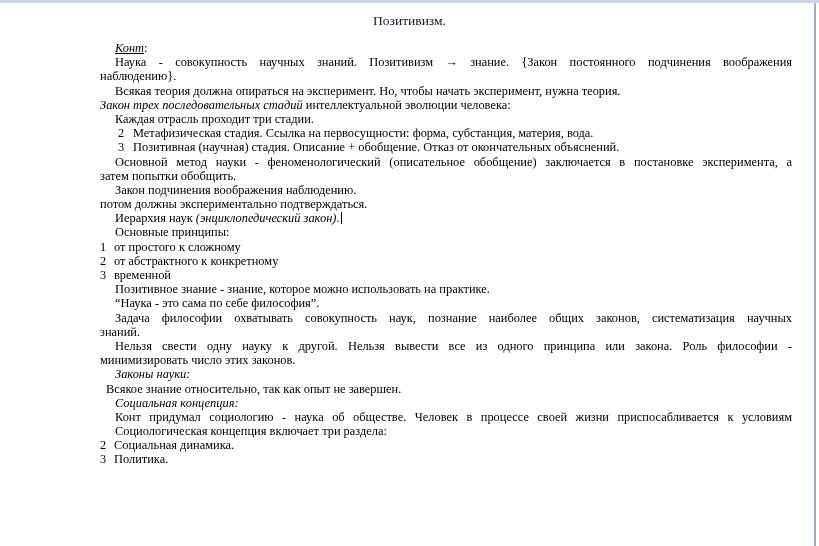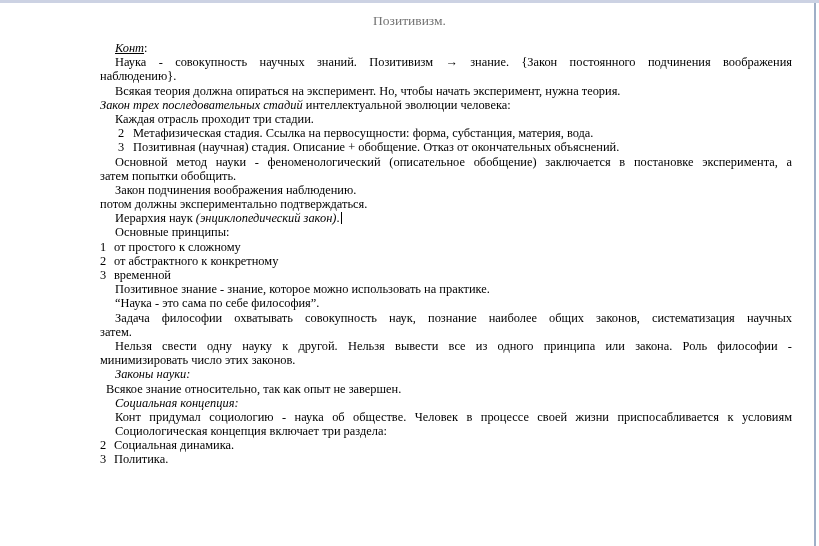--- a/index.html
+++ b/index.html
@@ -31,21 +31,21 @@
     display:inline-block;width:1px;height:12px;background:#000;
     vertical-align:-2px;margin-left:1px;
   }
 </style>
 </head>
 <body>
 
 <div class="top-strip" style="background: rgb(204, 210, 227);"></div>
 <div class="page-edge" style="background: rgb(159, 175, 199);"></div>
 
-<div class="title" style="color: #737373;">Позитивизм.</div>
+<div class="title" style="color: #0f172a;">Позитивизм.</div>
 
 <div class="doc" style="color: rgb(0, 0, 0);">
     <div class="line ind"><span class="iu">Конт</span><span>:</span></div>
     <div class="line j ind"><span>Наука - совокупность научных знаний. Позитивизм → знание. {Закон постоянного подчинения воображения</span></div>
     <div class="line"><span>наблюдению}.</span></div>
     <div class="line ind"><span>Всякая теория должна опираться на эксперимент. Но, чтобы начать эксперимент, нужна теория.</span></div>
     <div class="line"><span class="i">Закон трех последовательных стадий</span><span> интеллектуальной эволюции человека:</span></div>
     <div class="line ind"><span>Каждая отрасль проходит три стадии.</span></div>
     <div class="line la"><span class="num">2</span><span>Метафизическая стадия. Ссылка на первосущности: форма, субстанция, материя, вода.</span></div>
     <div class="line la"><span class="num">3</span><span>Позитивная (научная) стадия. Описание + обобщение. Отказ от окончательных объяснений.</span></div>
@@ -54,21 +54,21 @@
     <div class="line ind"><span>Закон подчинения воображения наблюдению.</span></div>
     <div class="line"><span>потом должны экспериментально подтверждаться.</span></div>
     <div class="line ind"><span>Иерархия наук </span><span class="i">(энциклопедический закон)</span><span>.</span><span class="caret"></span></div>
     <div class="line ind"><span>Основные принципы:</span></div>
     <div class="line lb"><span class="num">1</span><span>от простого к сложному</span></div>
     <div class="line lb"><span class="num">2</span><span>от абстрактного к конкретному</span></div>
     <div class="line lb"><span class="num">3</span><span>временной</span></div>
     <div class="line ind"><span>Позитивное знание - знание, которое можно использовать на практике.</span></div>
     <div class="line ind"><span>“Наука - это сама по себе философия”.</span></div>
     <div class="line j ind"><span>Задача философии охватывать совокупность наук, познание наиболее общих законов,  систематизация научных</span></div>
-    <div class="line"><span>затем.</span></div>
+    <div class="line"><span>знаний.</span></div>
     <div class="line j ind"><span>Нельзя свести одну науку к другой. Нельзя вывести все из одного принципа или закона. Роль философии -</span></div>
     <div class="line"><span>минимизировать число этих законов.</span></div>
     <div class="line ind"><span class="i">Законы науки:</span></div>
     <div class="line sm"><span>Всякое знание относительно, так как опыт не завершен.</span></div>
     <div class="line ind"><span class="i">Социальная концепция:</span></div>
     <div class="line j ind"><span>Конт придумал социологию - наука об обществе. Человек в процессе своей жизни приспосабливается к условиям</span></div>
     <div class="line ind"><span>Социологическая концепция включает три раздела:</span></div>
     <div class="line lb"><span class="num">2</span><span>Социальная динамика.</span></div>
     <div class="line lb"><span class="num">3</span><span>Политика.</span></div>
   </div>

